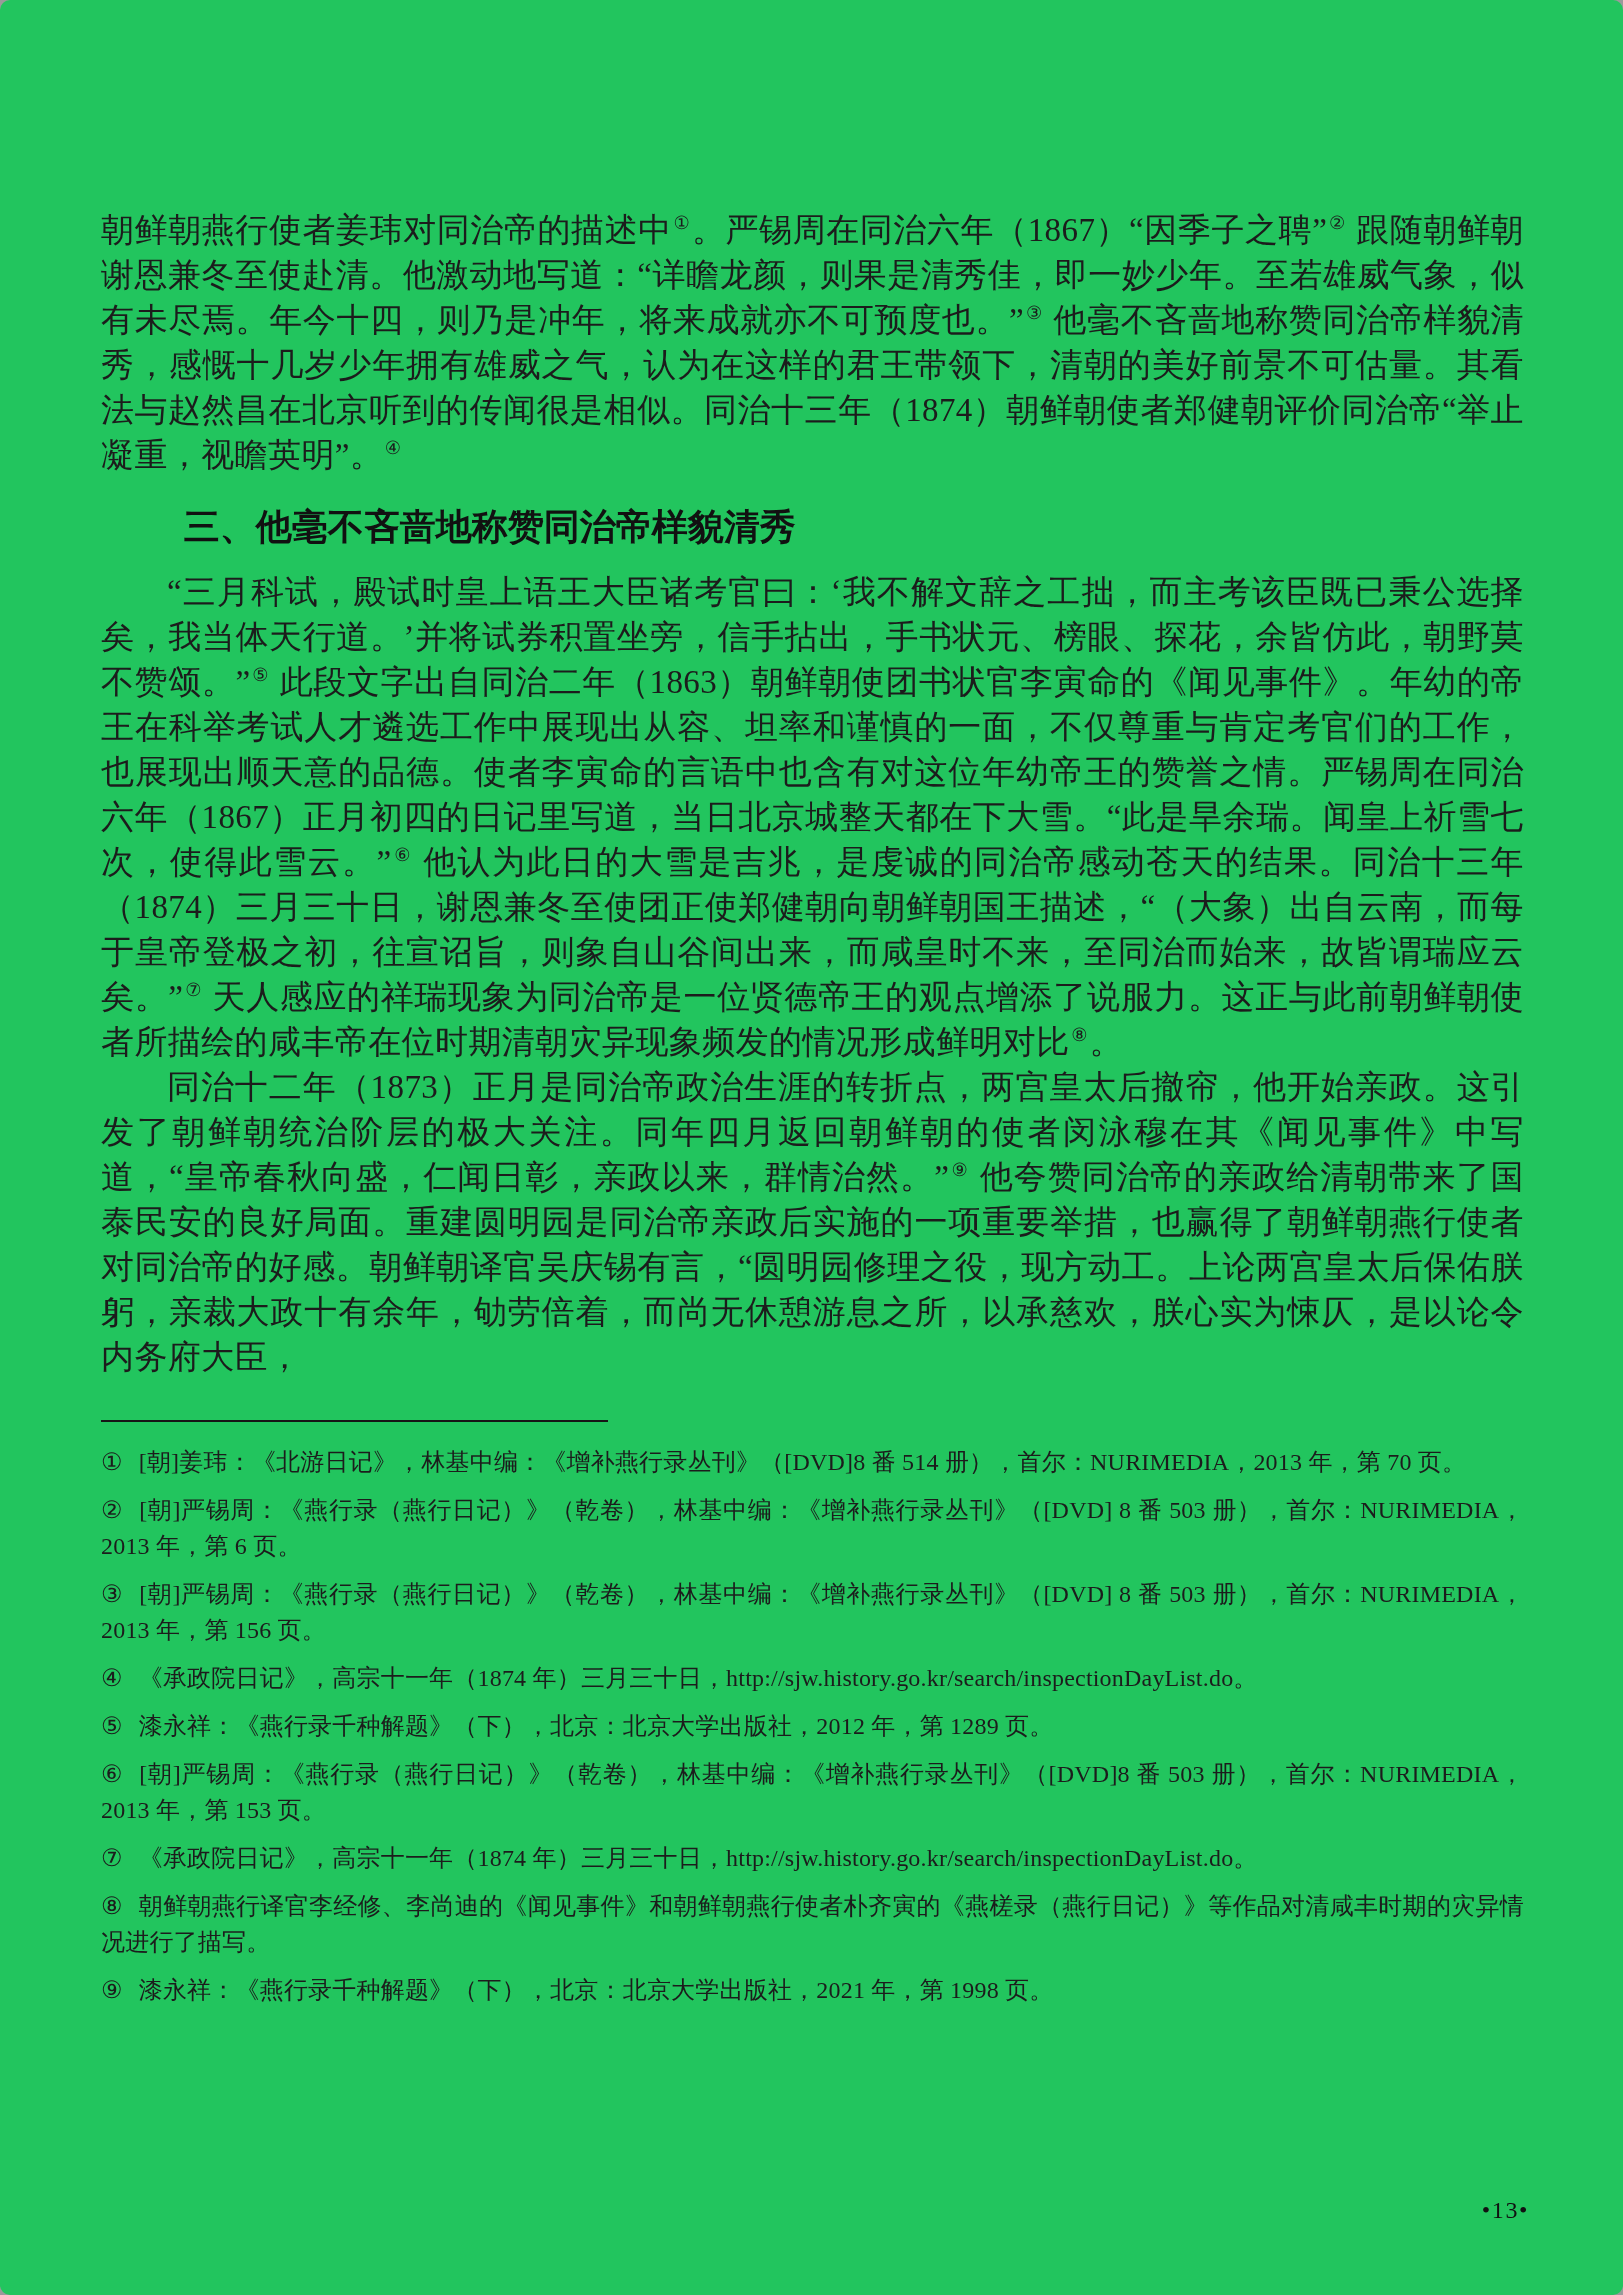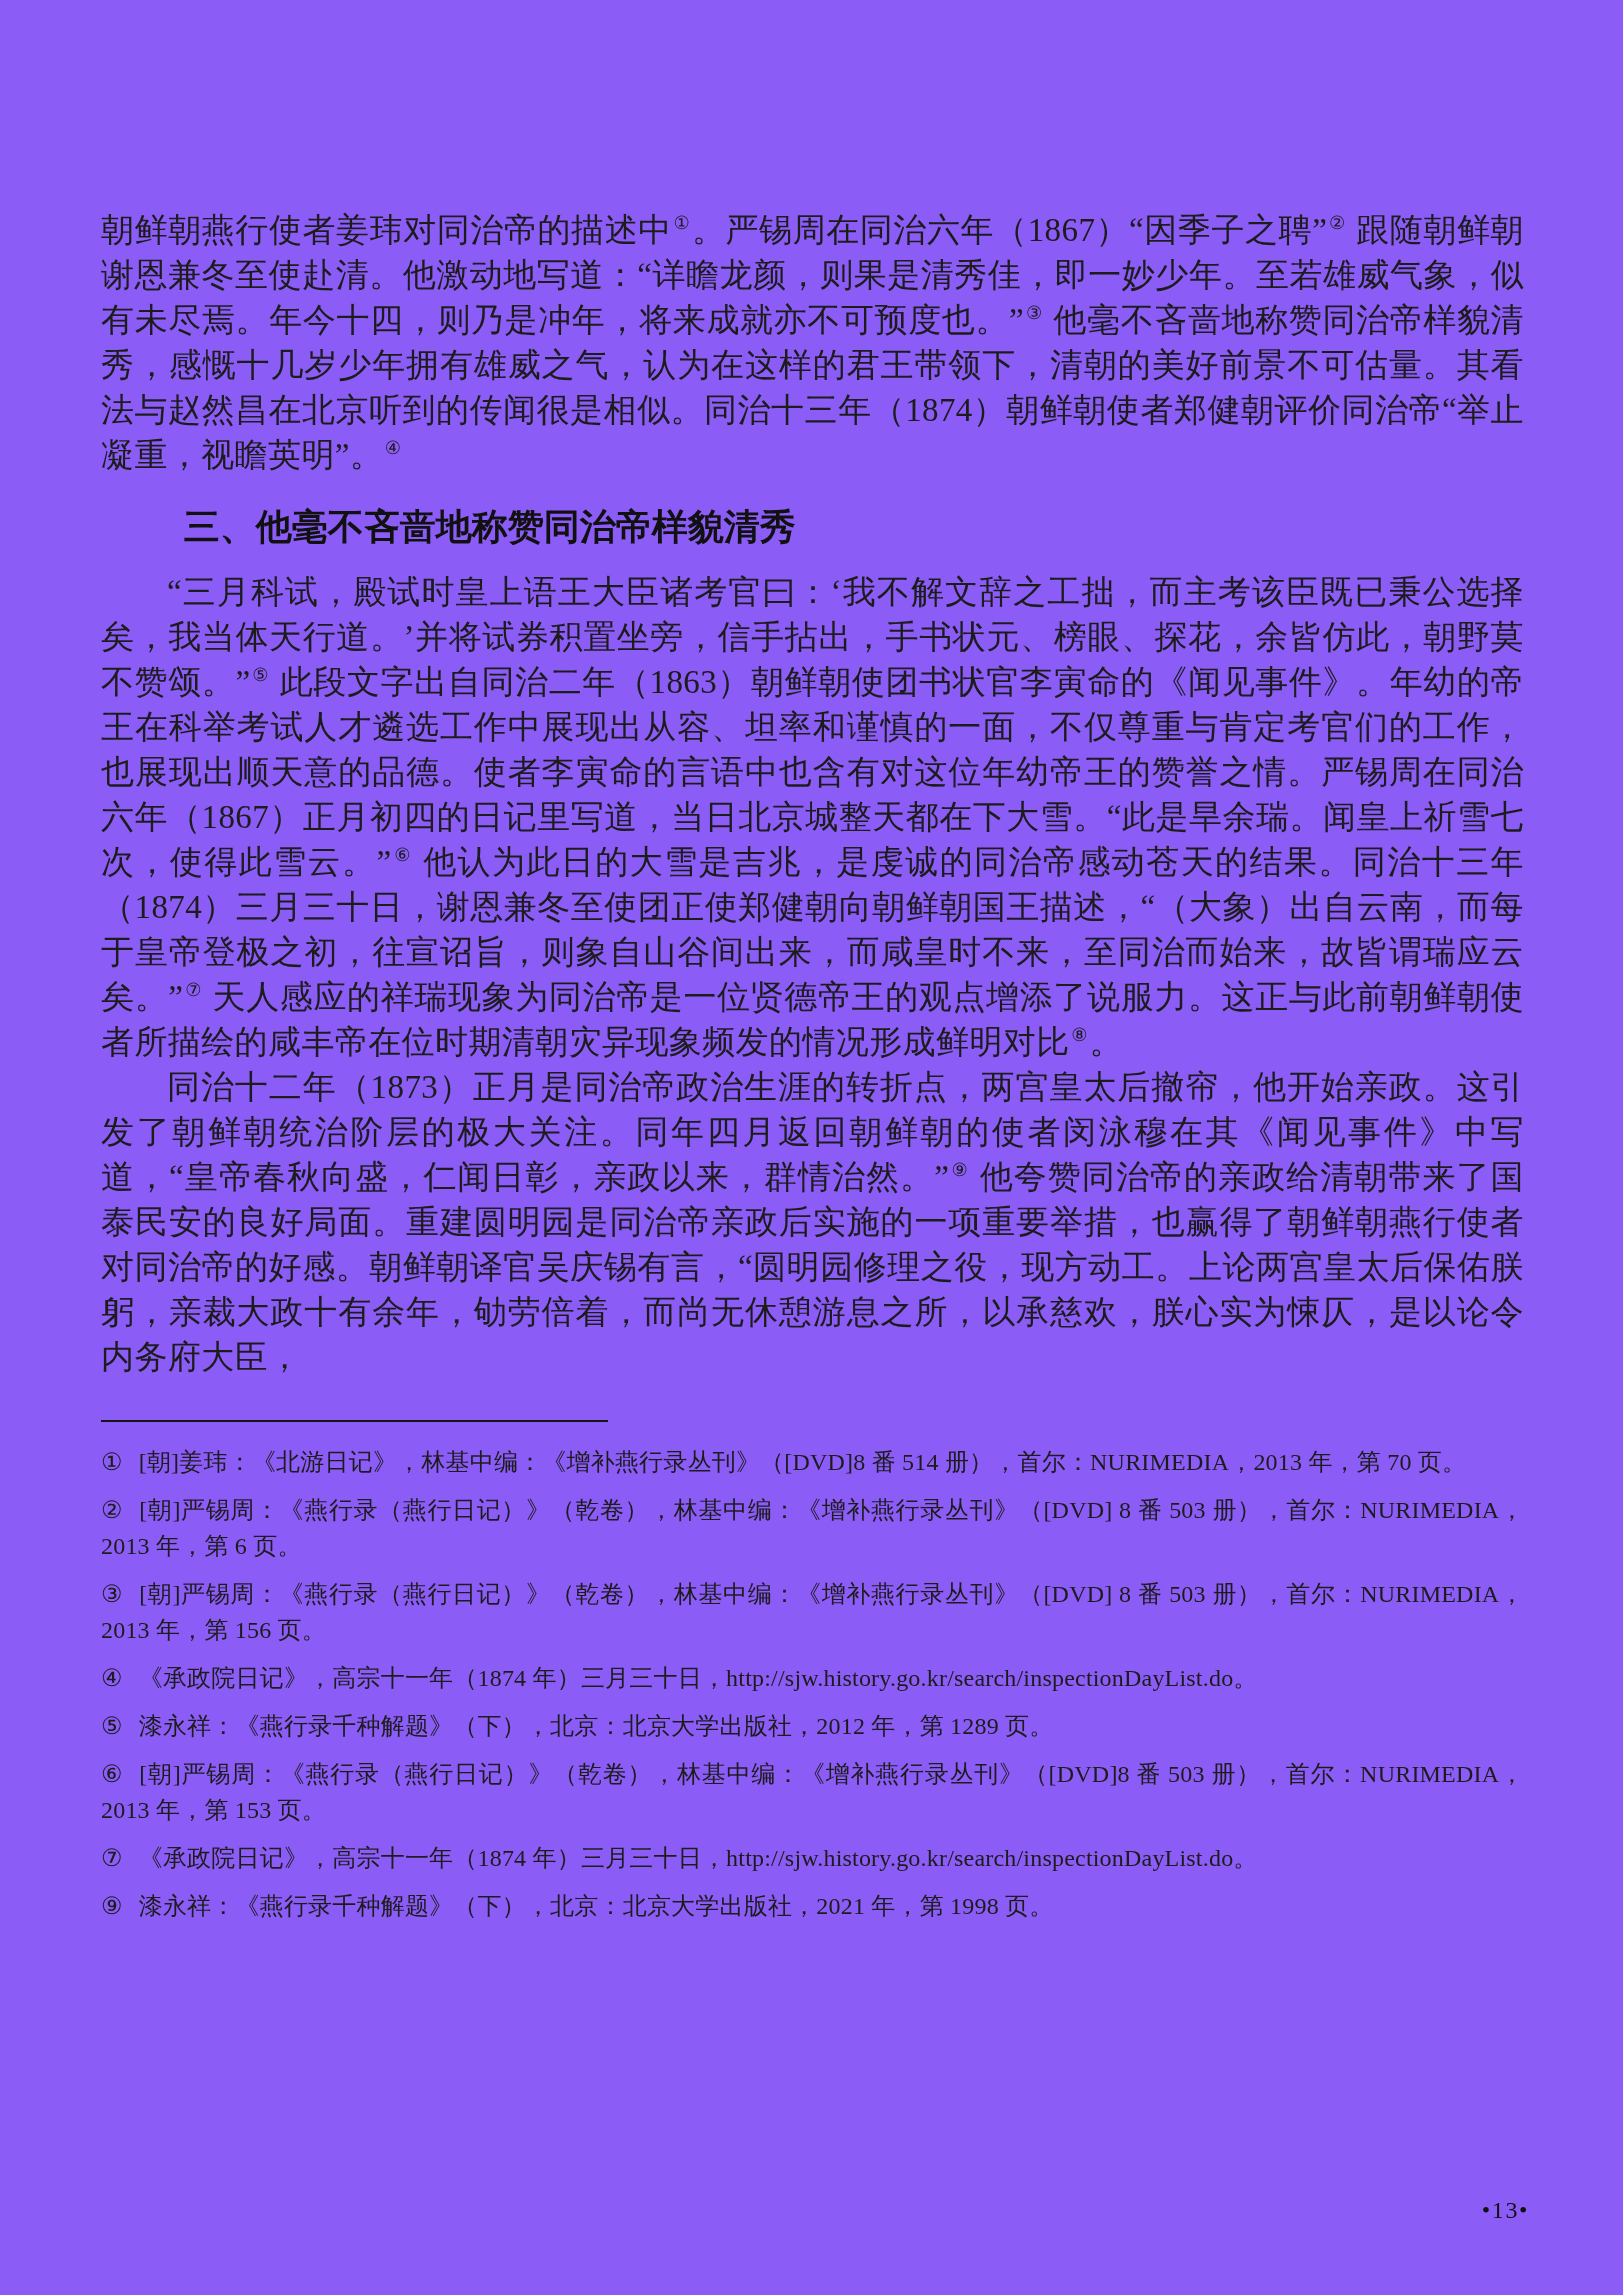--- a/index.html
+++ b/index.html
@@ -1,23 +1,24 @@
 <!DOCTYPE html>
 <html style="font-size:12.7px"><head>
 <meta charset="utf-8">
 <style>
   html,body{margin:0;padding:0;background:#9a9a9a;}
   .page{
     position:relative;
     width:1623px;height:2295px;
     margin:0 auto;
-    background:#8b5cf6;
+    background:#22c55e;
     color:#1c1c1c;
     font-family:"Liberation Serif","DejaVu Serif",serif;
     overflow:hidden;
+    border-radius:10px;
   }
   .content{
     position:absolute;
     left:101px;right:99px;top:208px;
   }
   .body-para{
     margin:0;
     font-size:33px;
     line-height:45px;
     text-align:justify;
@@ -76,18 +77,19 @@
       </div>
     <hr class="fn-divider">
     <div id="footnotes">
         <p class="footnote"><span class="fn-marker">①</span><span>[朝]姜玮：《北游日记》，林基中编：《增补燕行录丛刊》（[DVD]8 番 514 册），首尔：NURIMEDIA，2013 年，第 70 页。</span></p>
         <p class="footnote"><span class="fn-marker">②</span><span>[朝]严锡周：《燕行录（燕行日记）》（乾卷），林基中编：《增补燕行录丛刊》（[DVD] 8 番 503 册），首尔：NURIMEDIA，2013 年，第 6 页。</span></p>
         <p class="footnote"><span class="fn-marker">③</span><span>[朝]严锡周：《燕行录（燕行日记）》（乾卷），林基中编：《增补燕行录丛刊》（[DVD] 8 番 503 册），首尔：NURIMEDIA，2013 年，第 156 页。</span></p>
         <p class="footnote"><span class="fn-marker">④</span><span>《承政院日记》，高宗十一年（1874 年）三月三十日，http://sjw.history.go.kr/search/inspectionDayList.do。</span></p>
         <p class="footnote"><span class="fn-marker">⑤</span><span>漆永祥：《燕行录千种解题》（下），北京：北京大学出版社，2012 年，第 1289 页。</span></p>
         <p class="footnote"><span class="fn-marker">⑥</span><span>[朝]严锡周：《燕行录（燕行日记）》（乾卷），林基中编：《增补燕行录丛刊》（[DVD]8 番 503 册），首尔：NURIMEDIA，2013 年，第 153 页。</span></p>
         <p class="footnote"><span class="fn-marker">⑦</span><span>《承政院日记》，高宗十一年（1874 年）三月三十日，http://sjw.history.go.kr/search/inspectionDayList.do。</span></p>
+        <p class="footnote"><span class="fn-marker">⑧</span><span>朝鲜朝燕行译官李经修、李尚迪的《闻见事件》和朝鲜朝燕行使者朴齐寅的《燕槎录（燕行日记）》等作品对清咸丰时期的灾异情况进行了描写。</span></p>
         <p class="footnote"><span class="fn-marker">⑨</span><span>漆永祥：《燕行录千种解题》（下），北京：北京大学出版社，2021 年，第 1998 页。</span></p>
       </div>
   </main>
   <div class="page-number">•13•</div>
 </div>
 
 
 </body></html>

